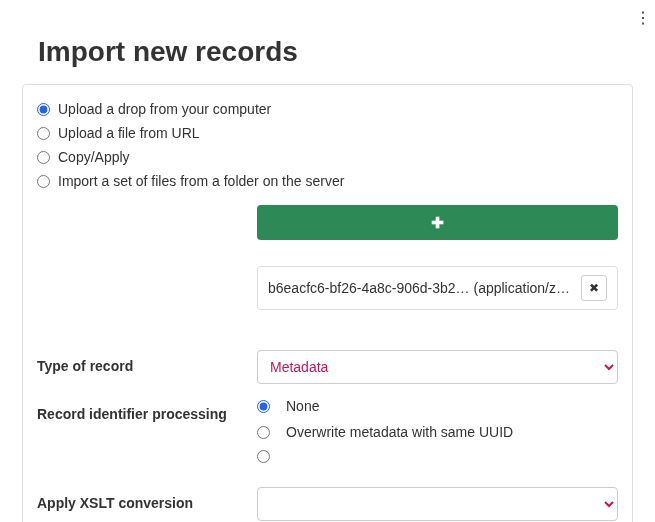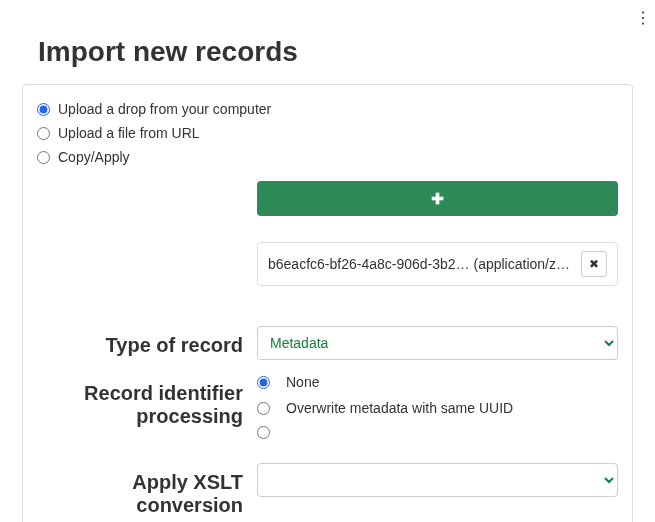--- a/index.html
+++ b/index.html
@@ -56,25 +56,25 @@
   .form-area {
     margin-top: 16px;
   }
   .form-row {
     display: flex;
     align-items: flex-start;
     margin-bottom: 14px;
   }
   .form-label-col {
     flex: 0 0 220px;
-    text-align: right;
+    text-align: left;
     padding-right: 14px;
     padding-top: 8px;
     font-weight: 600;
-    font-size: 20px;
+    font-size: 14px;
     color: #333;
   }
   .form-control-col {
     flex: 1;
     min-width: 0;
   }
   .choose-btn {
     width: 100%;
     background: #2d8a57;
     color: #fff;
@@ -126,21 +126,21 @@
     cursor: pointer;
     padding: 0;
   }
   select.full {
     width: 100%;
     padding: 7px 8px;
     border: 1px solid #ccc;
     border-radius: 4px;
     font-size: 14px;
     background: #fff;
-    color: #15803d;
+    color: #be185d;
   }
   .radio-sub-row {
     display: flex;
     align-items: center;
     gap: 16px;
     margin-bottom: 10px;
   }
   .radio-sub-row input[type="radio"] {
     margin: 0;
     width: 13px;
@@ -165,20 +165,24 @@
       <label>Upload a drop from your computer</label>
     </div>
     <div class="radio-row">
       <input type="radio" name="upload-method" style="">
       <label>Upload a file from URL</label>
     </div>
     <div class="radio-row">
       <input type="radio" name="upload-method" style="">
       <label>Copy/Apply</label>
     </div>
+    <div class="radio-row">
+      <input type="radio" name="upload-method" style="">
+      <label>Import a set of files from a folder on the server</label>
+    </div>
 
     <div class="form-area">
 
       <div class="form-row">
         <div class="form-label-col"></div>
         <div class="form-control-col">
           <button class="choose-btn">
             <span class="plus">✚</span>
           </button>
 

